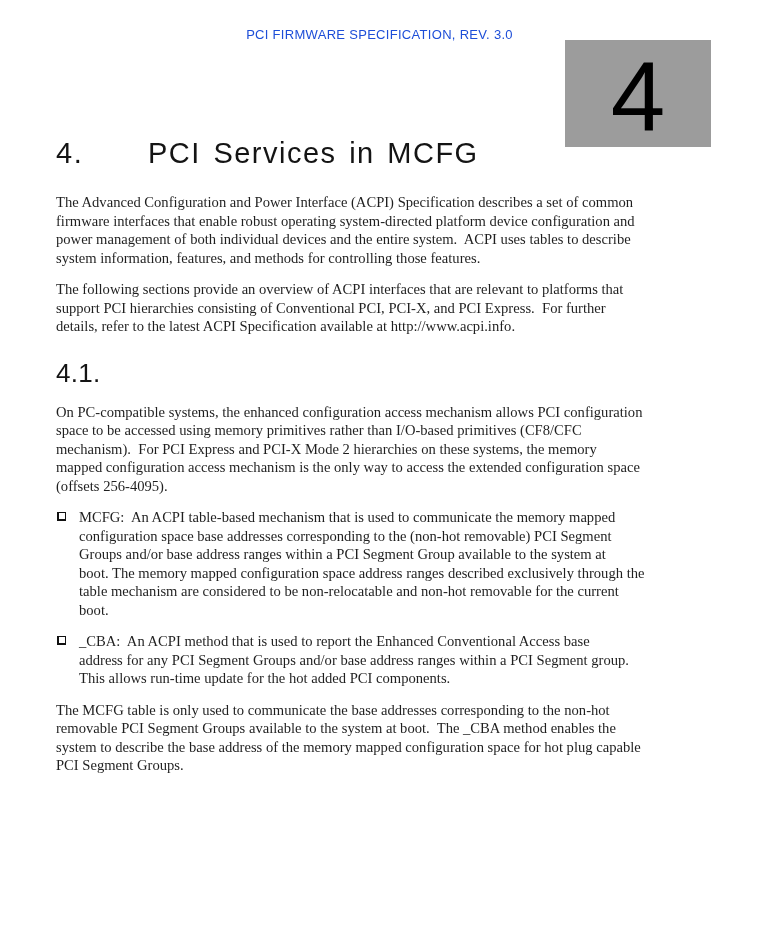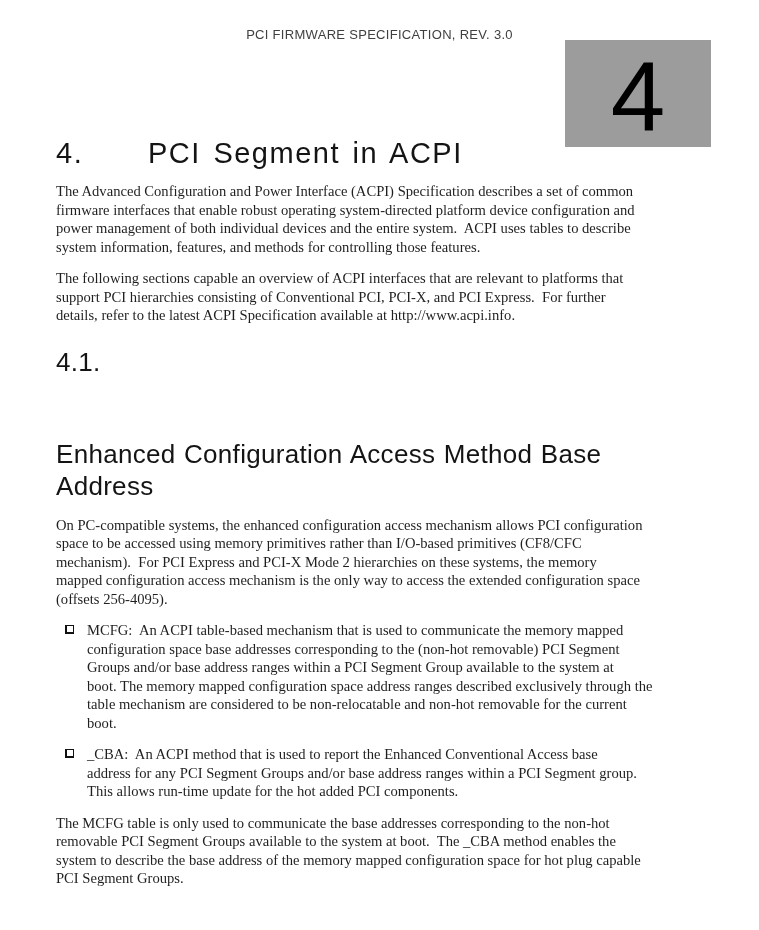--- a/index.html
+++ b/index.html
@@ -12,21 +12,21 @@
     position: relative;
     overflow: hidden;
   }
   .running-header {
     margin-top: 28px;
     text-align: center;
     font-family: "Liberation Sans", sans-serif;
     font-size: 13px;
     line-height: 13px;
     letter-spacing: 0.3px;
-    color: #404040;
+    color: #1d4ed8;
   }
   .chapter-tab {
     position: absolute;
     left: 565px; top: 40px;
     width: 146px; height: 107px;
     background: #9c9c9c;
     display: flex; align-items: center; justify-content: center;
   }
   .chapter-tab-number {
     font-family: "Liberation Sans", sans-serif;
@@ -54,32 +54,31 @@
   .section-heading {
     display: flex;
     margin: 21px 0 14px 0;
     font-family: "Liberation Sans", sans-serif;
     font-weight: 400;
     font-size: 26px;
     line-height: 32px;
     letter-spacing: 0.3px;
     word-spacing: 1px;
     color: #141414;
-    flex-direction: column;
   }
   .heading-number { flex: 0 0 92px; }
   .heading-title { flex: 1 1 auto; white-space: pre-wrap; }
   .para {
     white-space: pre-wrap;
     font-size: 14.6px;
     line-height: 18.5px;
     margin: 0 0 13px 0;
   }
-  .para.first-after-chapter { margin-top: 14px; }
-  .bullet-list { list-style: none; margin: 8px; padding: 0; }
+  .para.first-after-chapter { margin-top: 25px; }
+  .bullet-list { list-style: none; margin: 0; padding: 0; }
   .bullet-item { display: flex; margin: 0 0 13px 0; }
   .square-bullet-icon {
     flex: 0 0 auto;
     width: 9px; height: 9px;
     border: 1.6px solid #111111;
     border-left-width: 2.2px;
     border-bottom-width: 2.2px;
     margin: 4px 13px 0 1px;
   }
   .bullet-text {
@@ -95,36 +94,34 @@
 <div class="running-header">PCI FIRMWARE SPECIFICATION, REV. 3.0</div>
 
 <div class="chapter-tab">
   <span class="chapter-tab-number">4</span>
 </div>
 
 <div class="content">
 
   <h1 class="chapter-heading">
     <span class="heading-number">4.</span>
-    <span class="heading-title">PCI Segment in ACPI</span>
+    <span class="heading-title">PCI Services in MCFG</span>
   </h1>
 
   <p class="para first-after-chapter">The Advanced Configuration and Power Interface (ACPI) Specification describes a set of common
 firmware interfaces that enable robust operating system-directed platform device configuration and
 power management of both individual devices and the entire system.  ACPI uses tables to describe
 system information, features, and methods for controlling those features.</p>
 
-  <p class="para">The following sections capable an overview of ACPI interfaces that are relevant to platforms that
+  <p class="para">The following sections provide an overview of ACPI interfaces that are relevant to platforms that
 support PCI hierarchies consisting of Conventional PCI, PCI-X, and PCI Express.  For further
 details, refer to the latest ACPI Specification available at http://www.acpi.info.</p>
 
   <h2 class="section-heading">
     <span class="heading-number">4.1.</span>
-    <span class="heading-title">Enhanced Configuration Access Method Base
-Address</span>
   </h2>
 
   <p class="para">On PC-compatible systems, the enhanced configuration access mechanism allows PCI configuration
 space to be accessed using memory primitives rather than I/O-based primitives (CF8/CFC
 mechanism).  For PCI Express and PCI-X Mode 2 hierarchies on these systems, the memory
 mapped configuration access mechanism is the only way to access the extended configuration space
 (offsets 256-4095).</p>
 
 
   <ul class="bullet-list">

